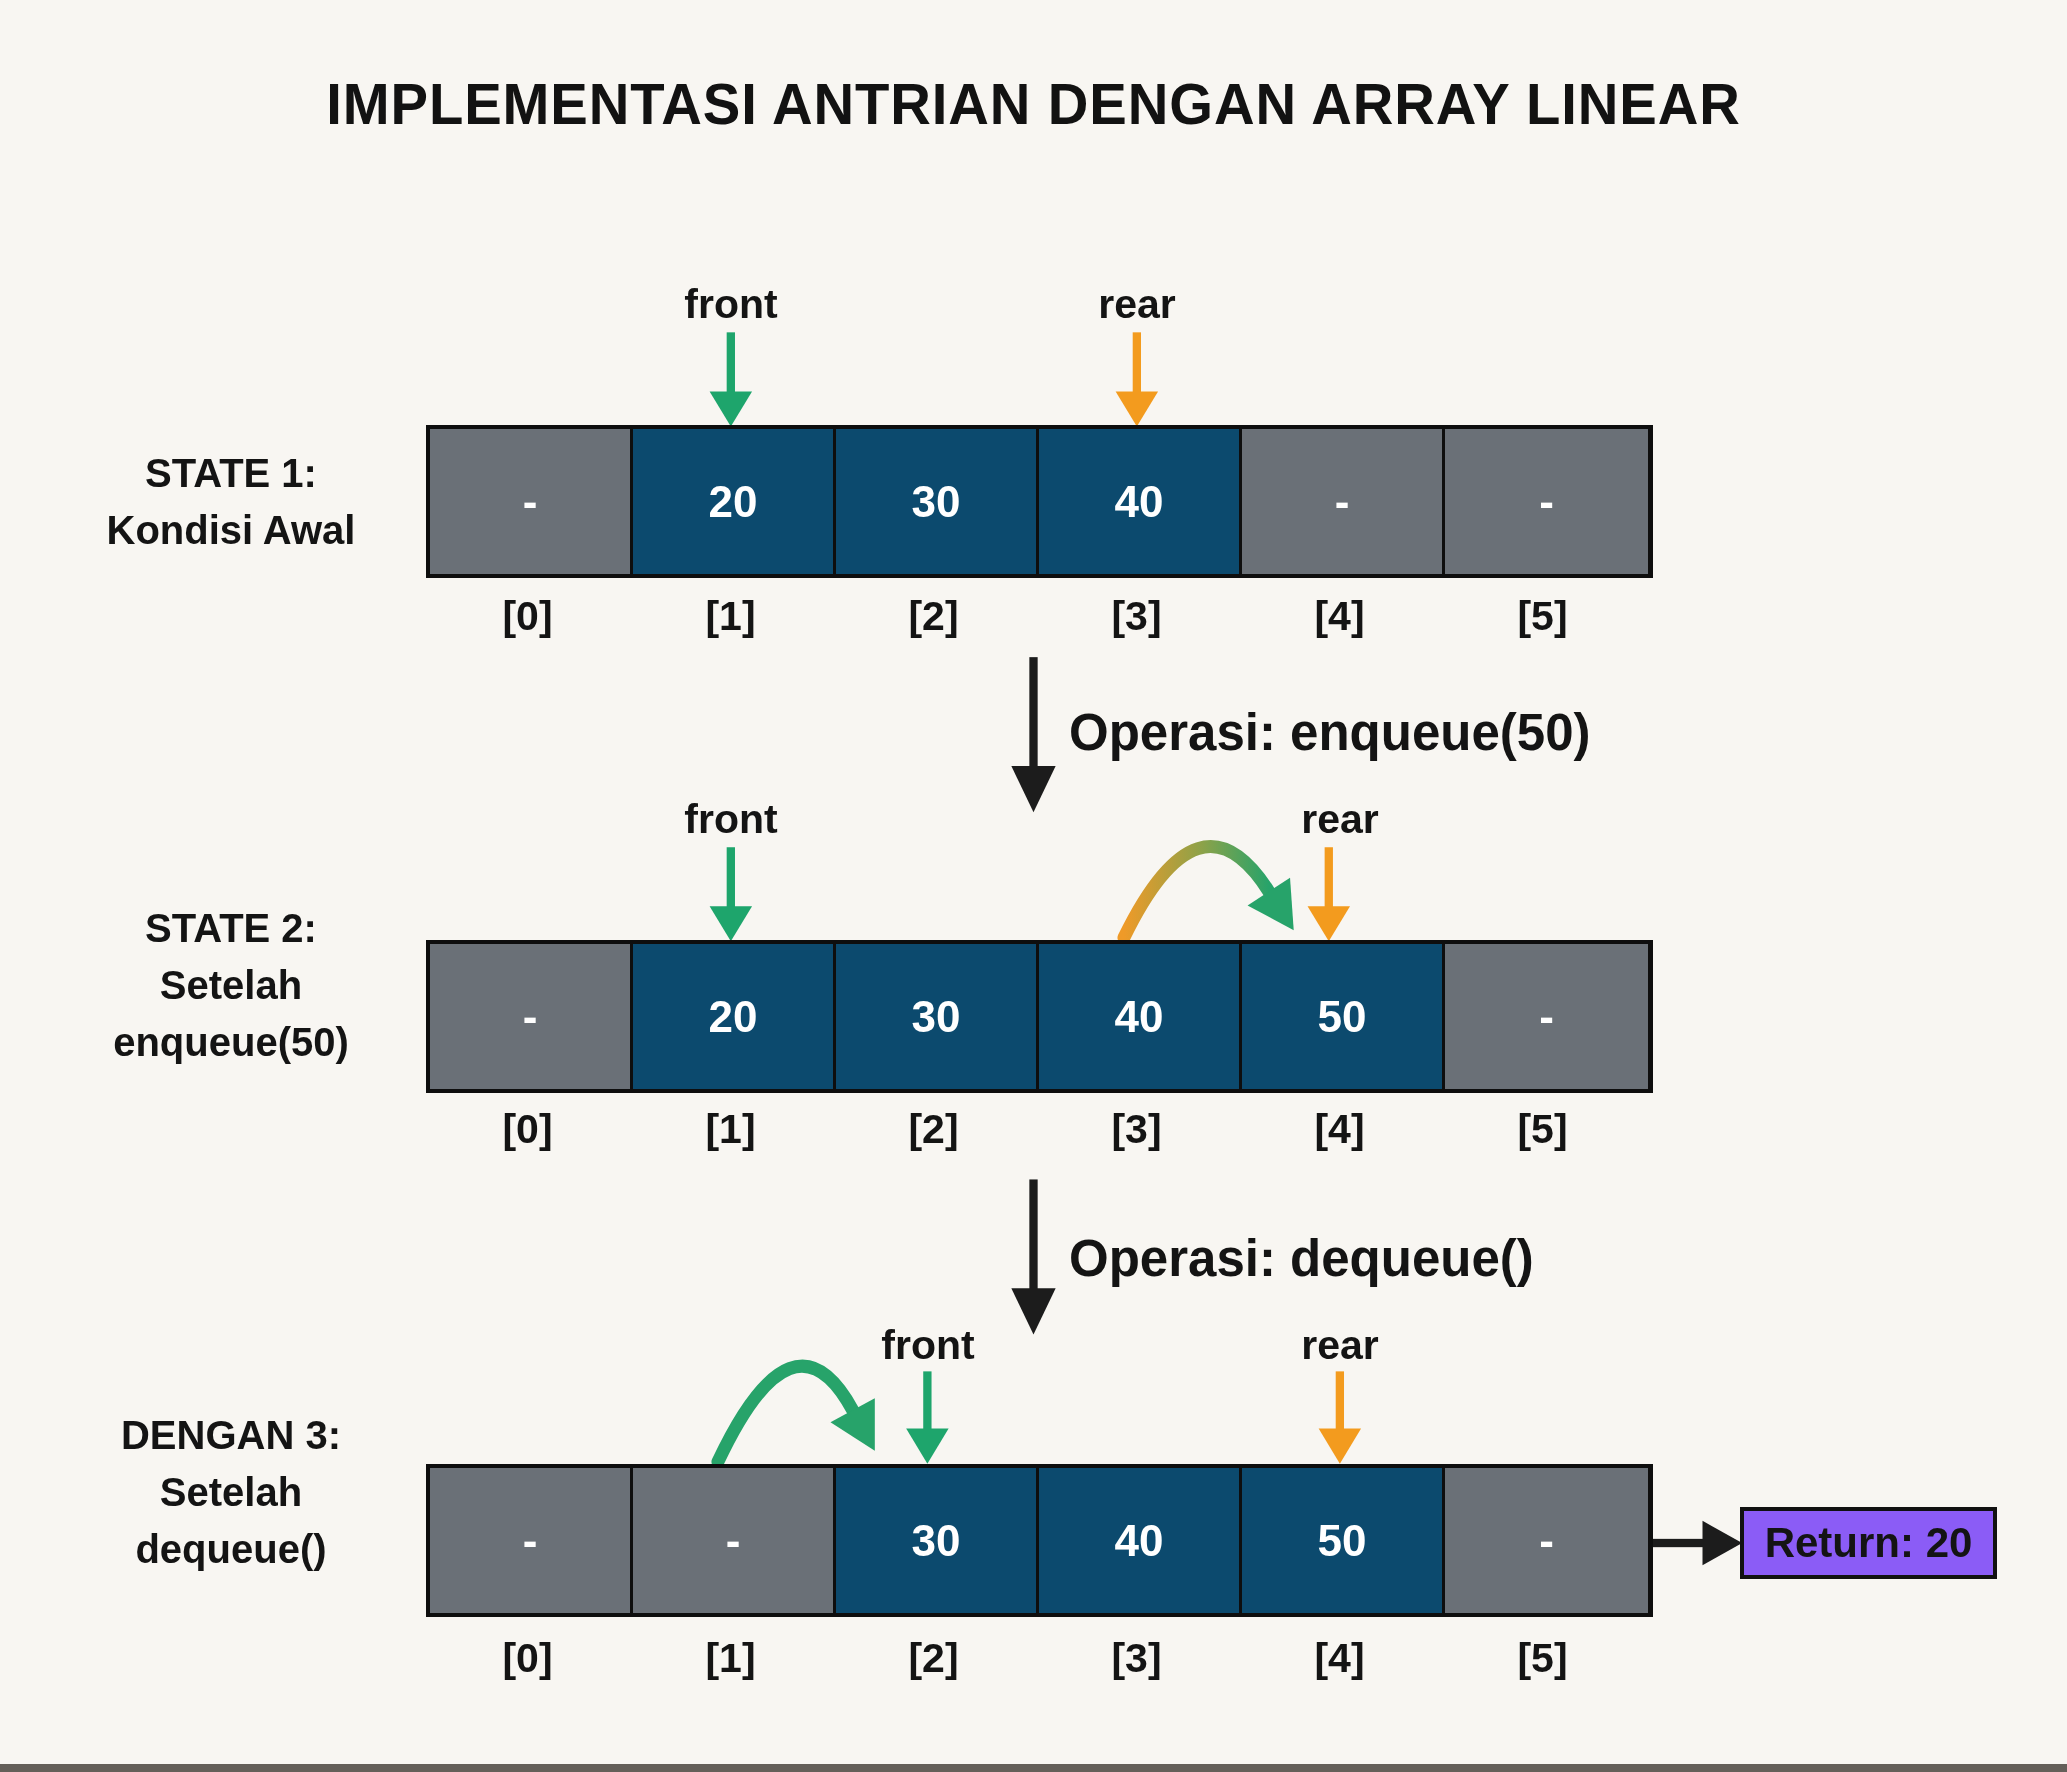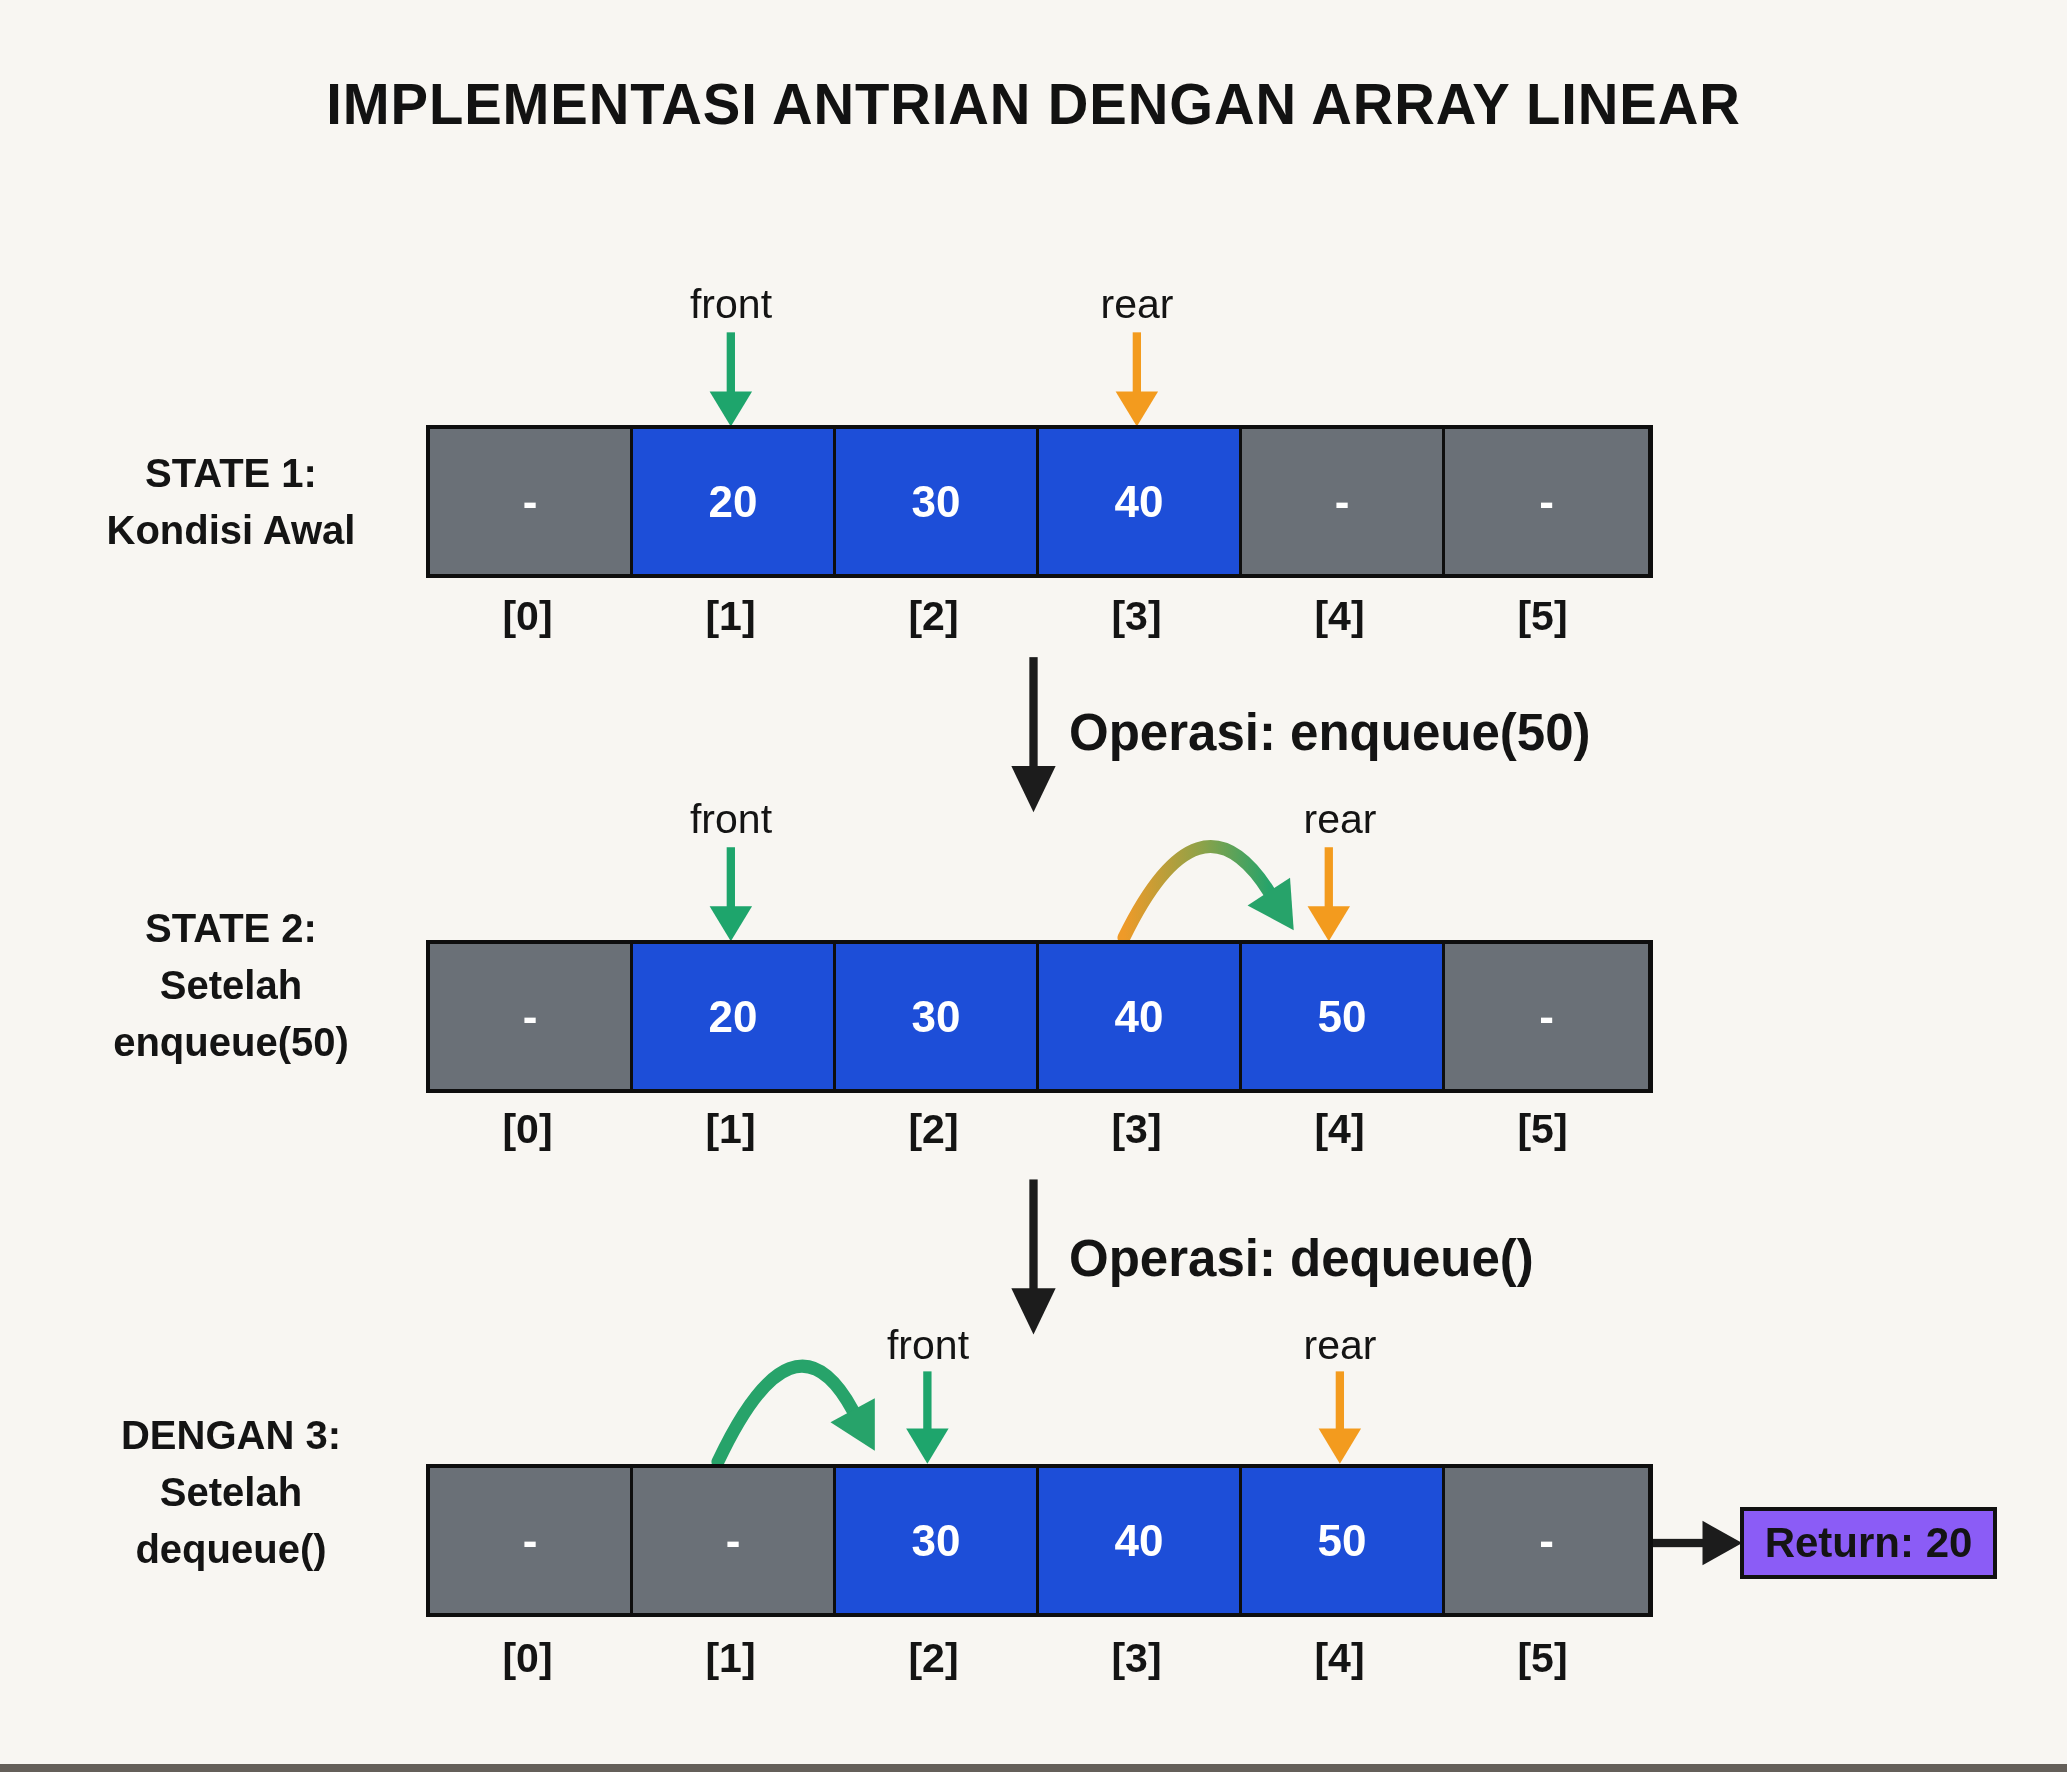--- a/index.html
+++ b/index.html
@@ -32,33 +32,33 @@
     display:flex;
     background:#0e0e0e;
   }
   .cell{
     width:203px;flex:0 0 203px;box-sizing:border-box;
     display:flex;align-items:center;justify-content:center;
     font-size:44px;font-weight:600;color:#ffffff;
     border-right:3.7px solid #0e0e0e;
   }
   .cell:last-child{border-right:none;}
-  .cell.filled{background:#1d4ed8;}
+  .cell.filled{background:#0c4a6e;}
   .cell.empty{background:#6a7077;}
   .indices{
     position:absolute;left:426px;width:1218px;
     display:flex;
   }
   .indices span{
     width:203px;flex:0 0 203px;text-align:center;
     font-size:41px;font-weight:bold;color:#141414;
   }
   .ptr-label{
     position:absolute;transform:translateX(-50%);
-    font-size:41px;font-weight:normal;color:#141414;
+    font-size:41px;font-weight:bold;color:#141414;
     white-space:nowrap;
   }
   .op-label{
     position:absolute;left:1069px;
     font-size:51px;font-weight:bold;color:#141414;
     white-space:nowrap;
   }
   .return-box{
     position:absolute;left:1740px;top:1507px;
     width:257px;height:72px;box-sizing:border-box;

